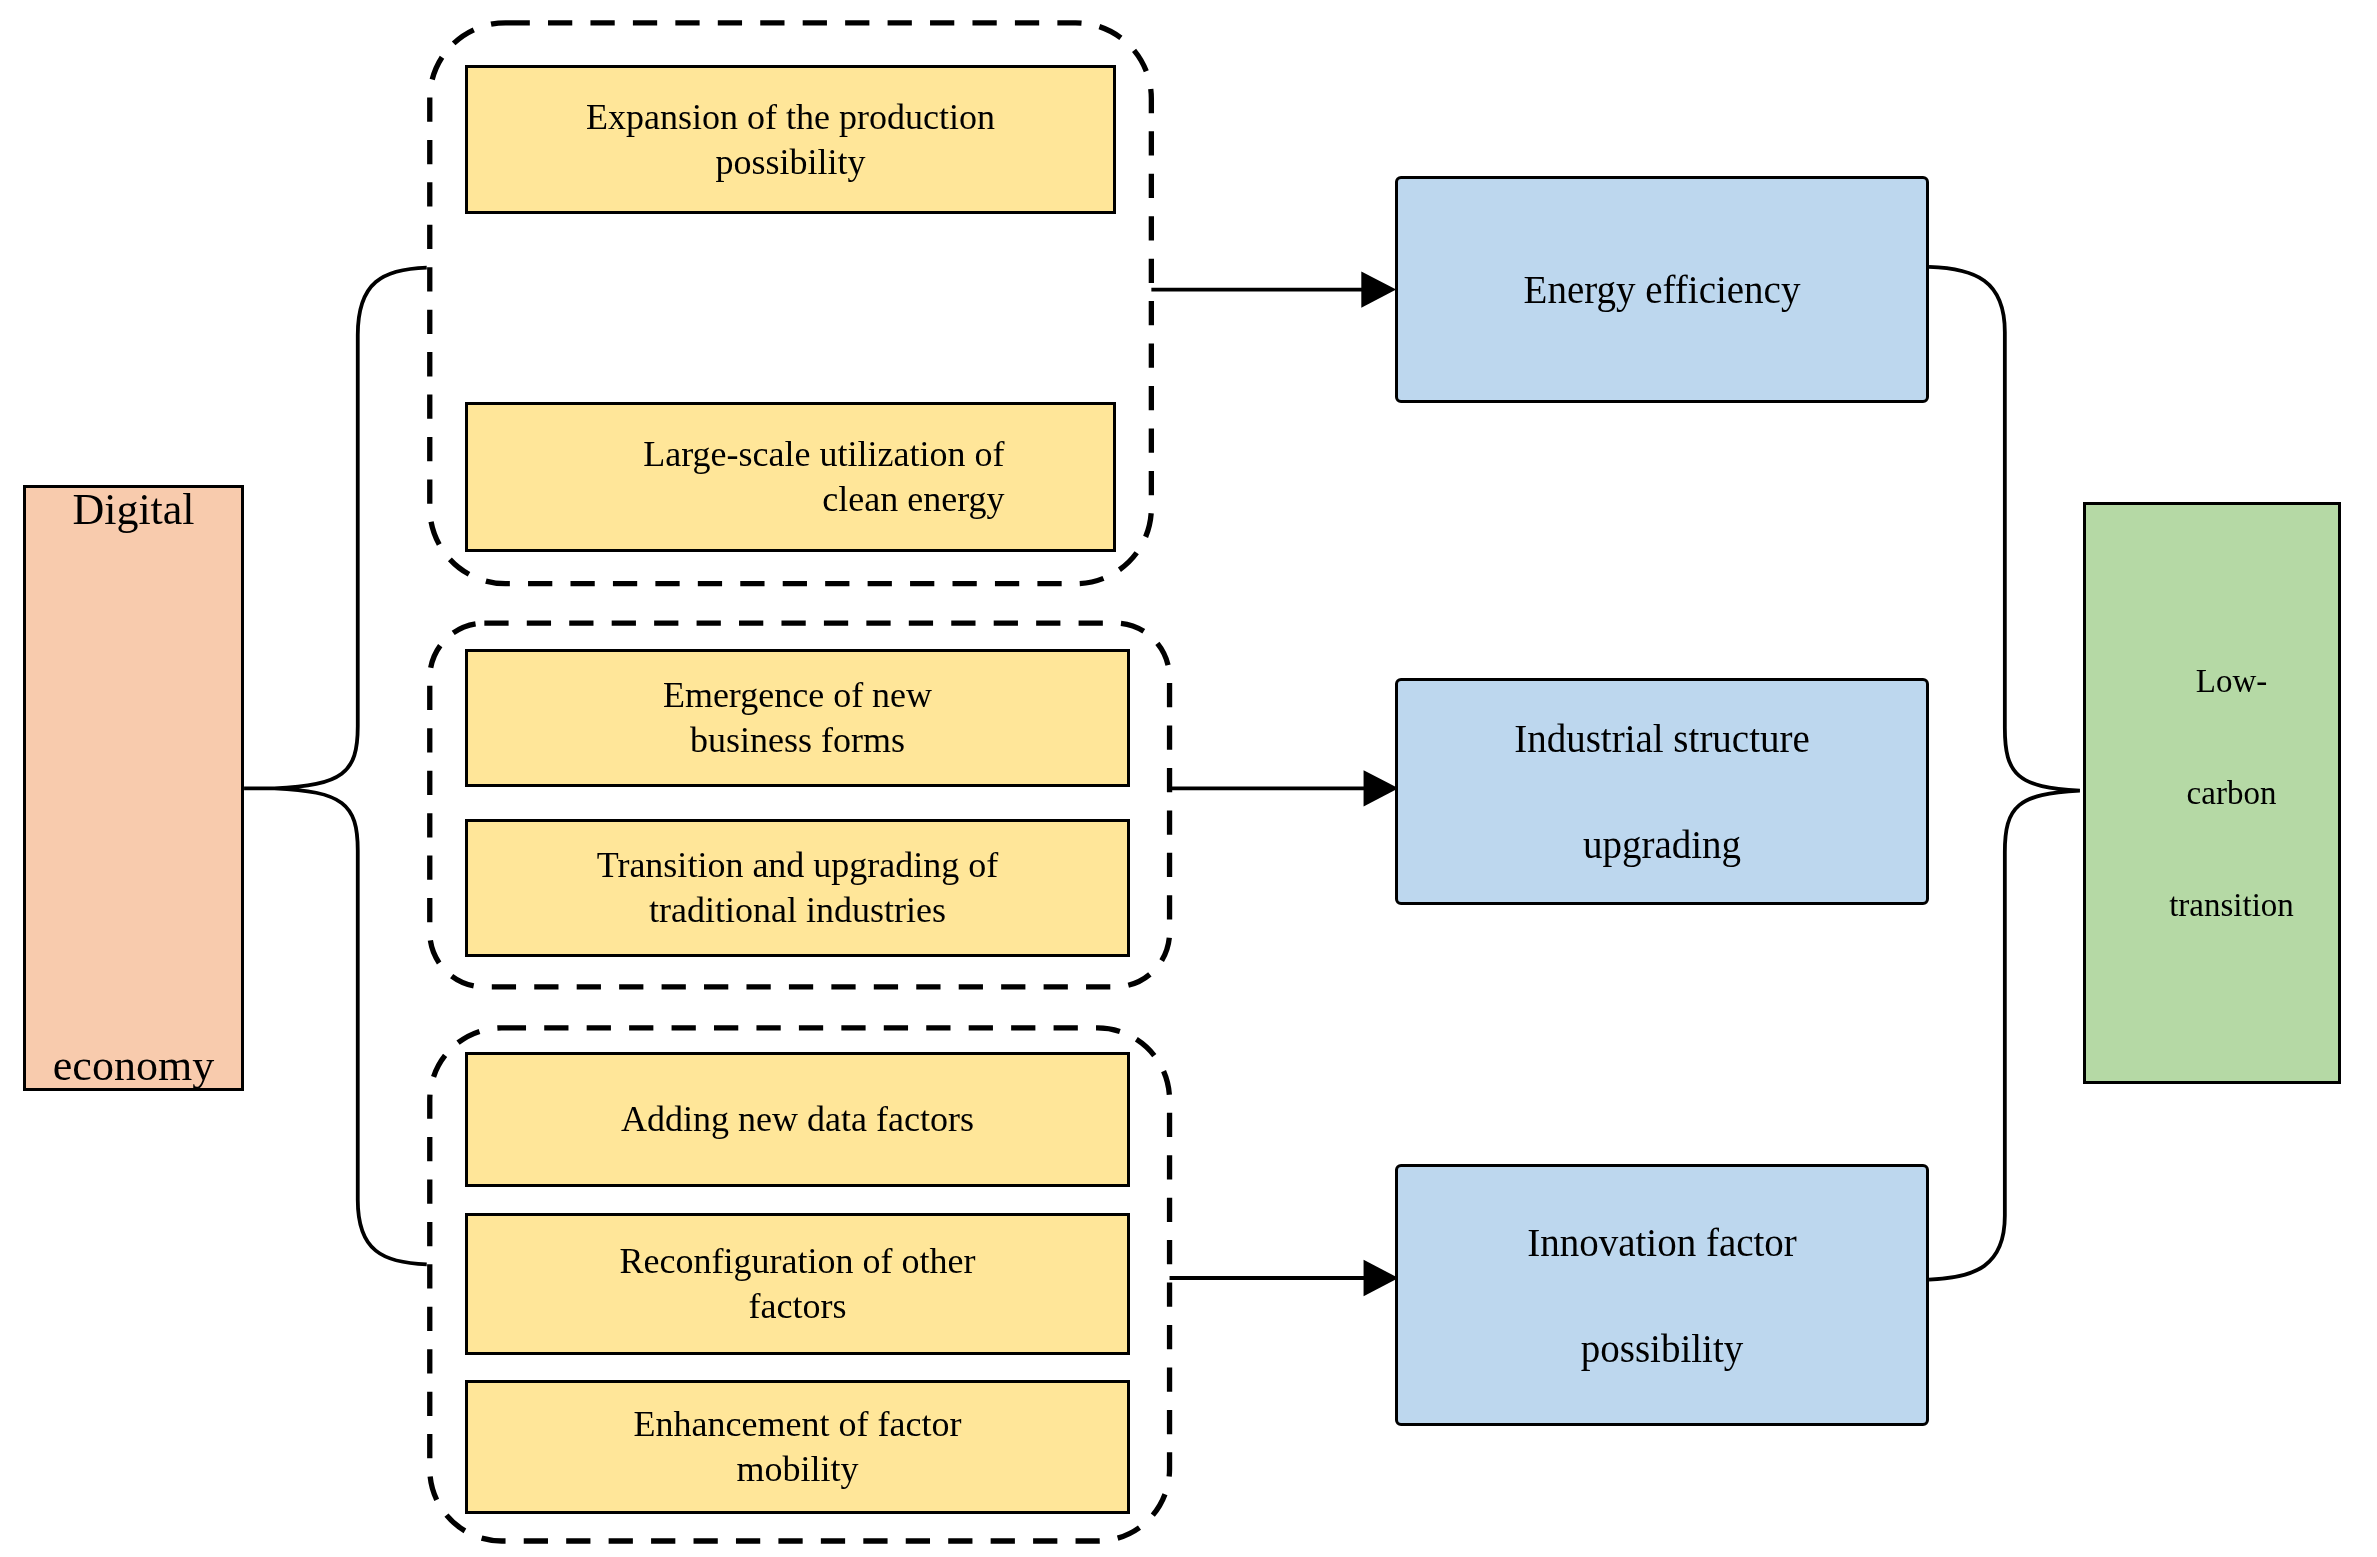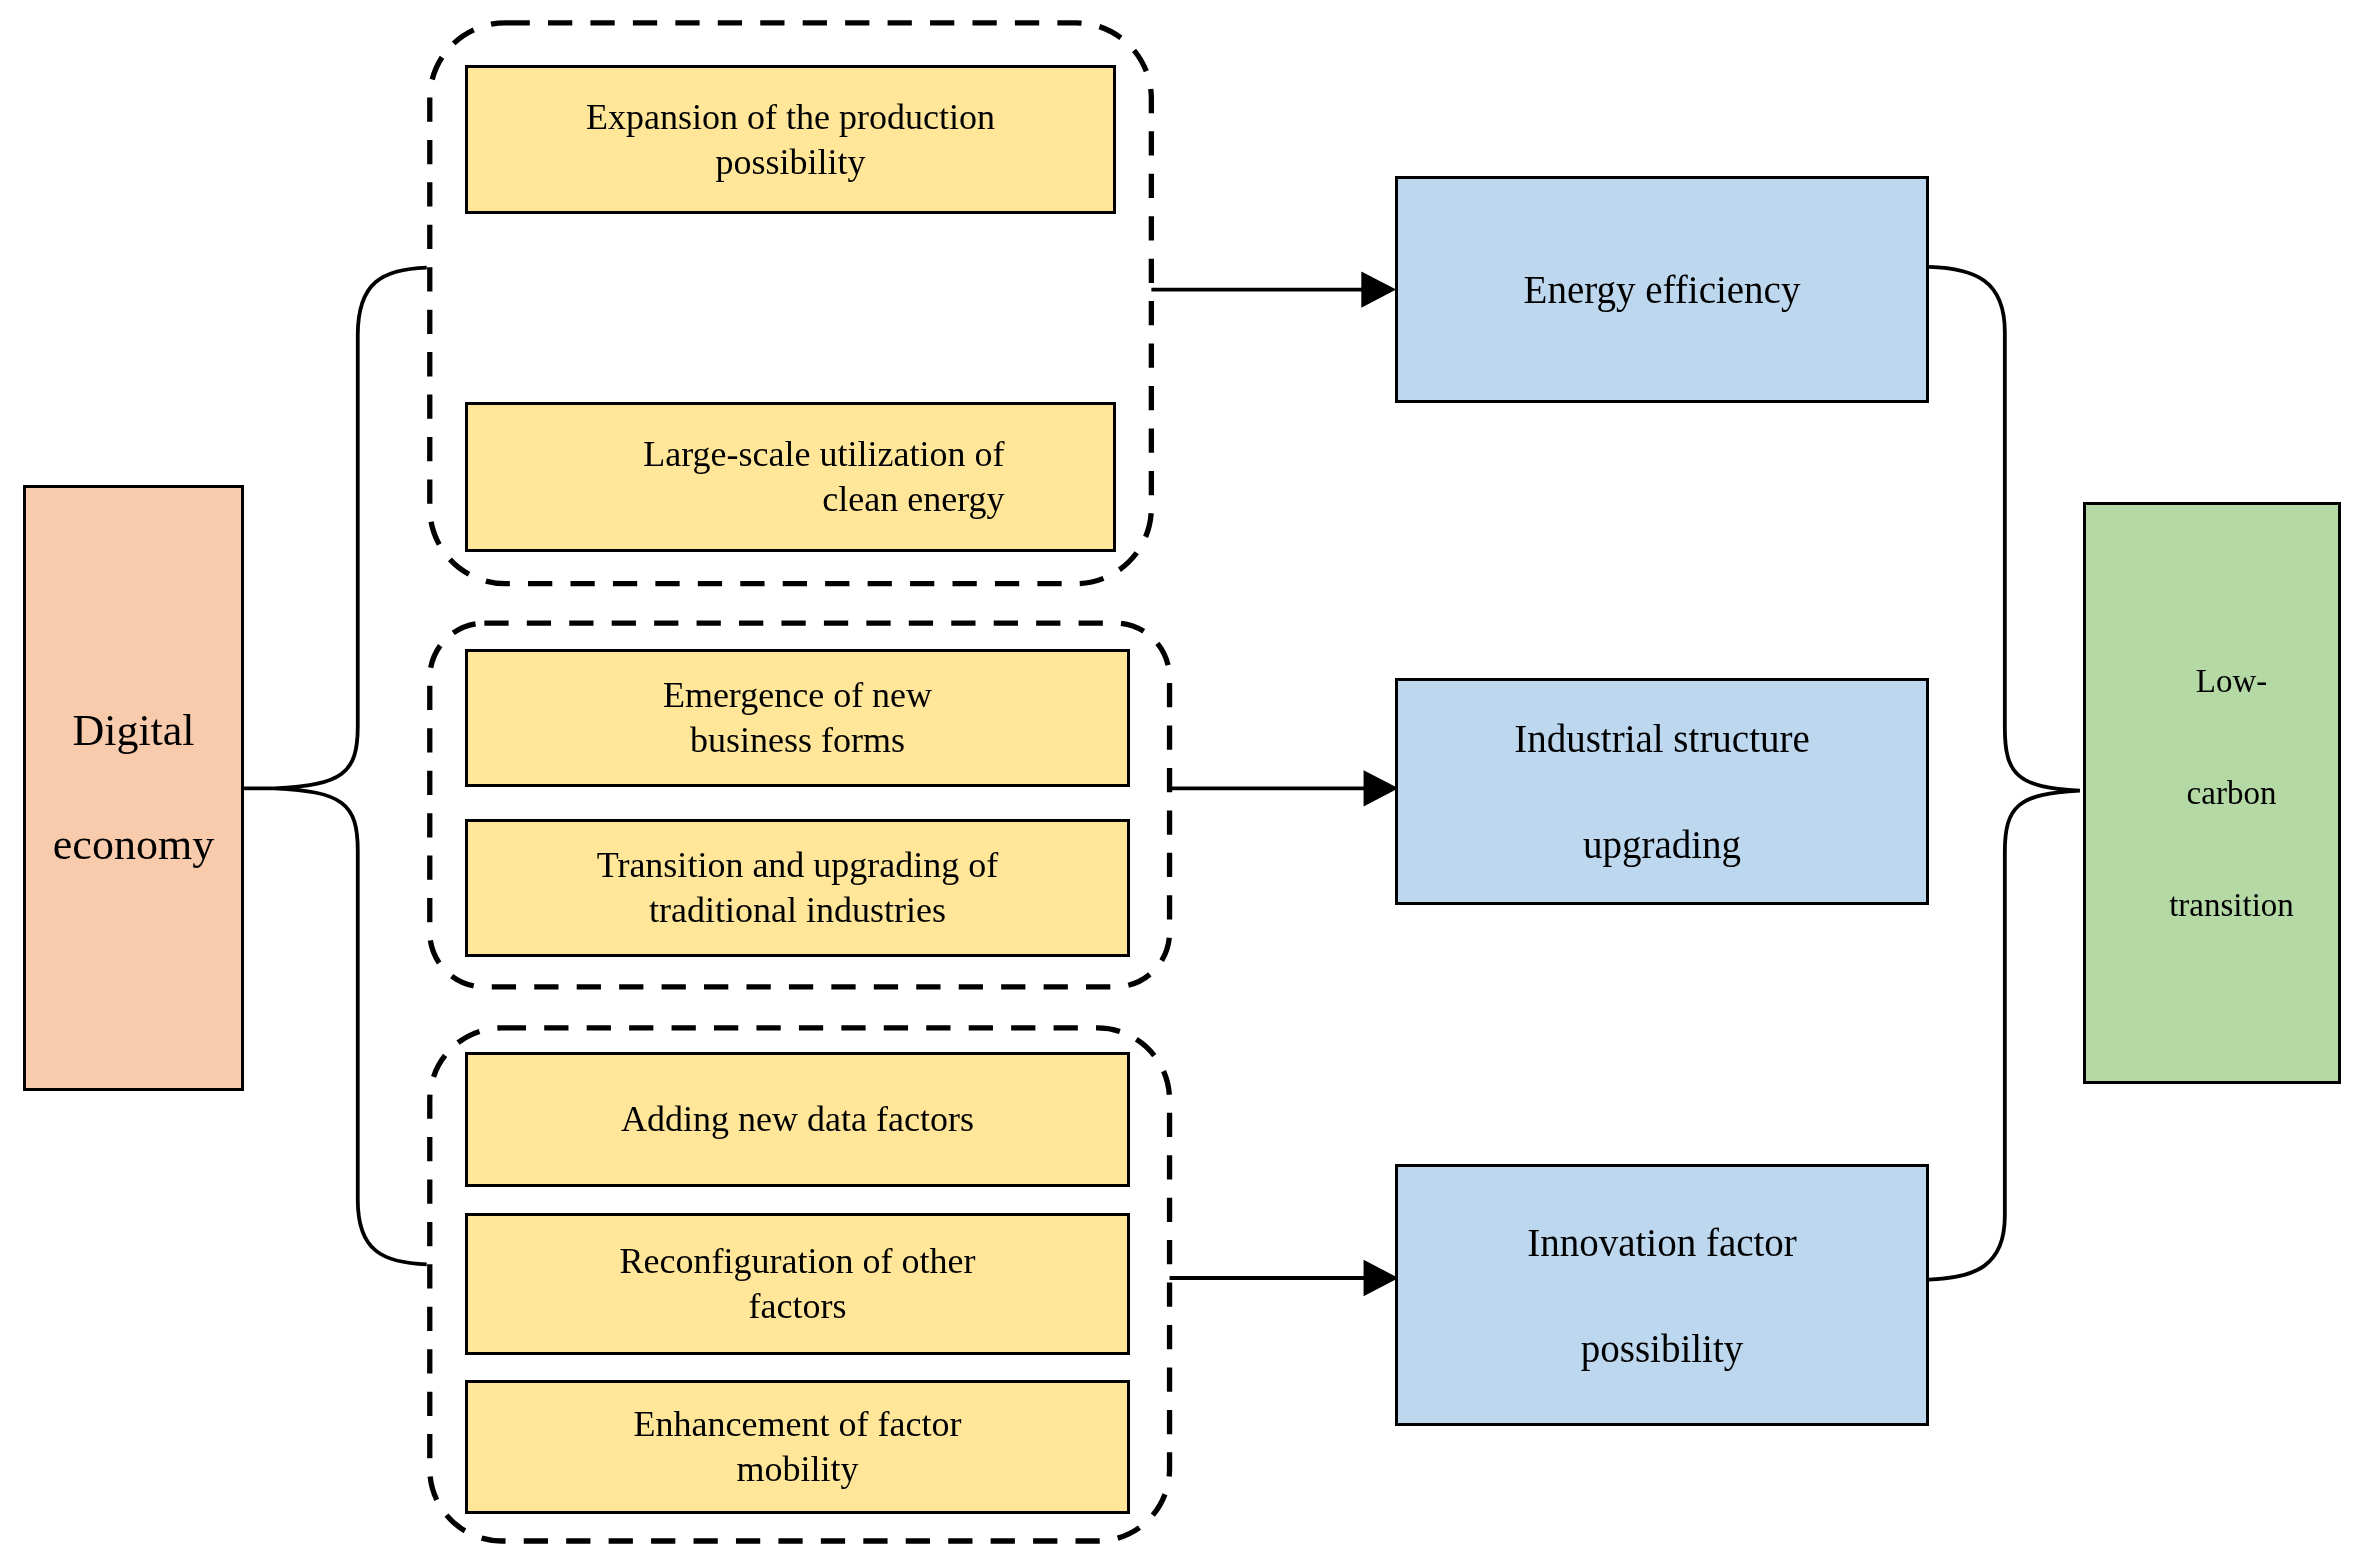--- a/index.html
+++ b/index.html
@@ -21,21 +21,21 @@
     align-items:center;
     justify-content:center;
     text-align:center;
     line-height:1.25;
   }
   .node .ln{line-height:1;}
   
   .source-node{
     left:23px;top:485px;width:221px;height:606px;
     background:var(--source-fill,#F8CBAD);
-    font-size:44px;gap:70px;
+    font-size:44px;gap:70px;justify-content:space-between;
   }
   
   .mech{
     background:var(--mechanism-fill,#FFE699);
     font-size:36px;
   }
   .mech span{display:block;margin:12px auto;}
   .m-g1{left:465px;width:651px;}
   .m-g23{left:465px;width:665px;}
   .mb1{top:65px;height:149px;}   .mb1 span{max-width:409px;}
@@ -43,21 +43,21 @@
   .mb3{top:402px;height:150px;}  .mb3 span{max-width:428px;text-align:right;}
   .mb4{top:649px;height:138px;}  .mb4 span{max-width:394px;}
   .mb5{top:819px;height:138px;} .mb5 span{max-width:413px;}
   .mb6{top:1052px;height:135px;} .mb6 span{max-width:576px;}
   .mb7{top:1213px;height:142px;} .mb7 span{max-width:425px;}
   .mb8{top:1380px;height:134px;} .mb8 span{max-width:394px;}
   
   .mediator{
     left:1395px;width:534px;
     background:var(--mediator-fill,#BDD7EE);
-    font-size:39px;gap:67px;
+    font-size:39px;gap:67px;border-radius:6px;
   }
   .med1{top:176px;height:227px;}
   .med2{top:678px;height:227px;}
   .med3{top:1164px;height:262px;}
   
   .outcome-node{
     left:2083px;top:502px;width:258px;height:582px;
     background:var(--outcome-fill,#B5D9A5);
     font-size:33px;gap:79px;padding-left:39px;
   }

